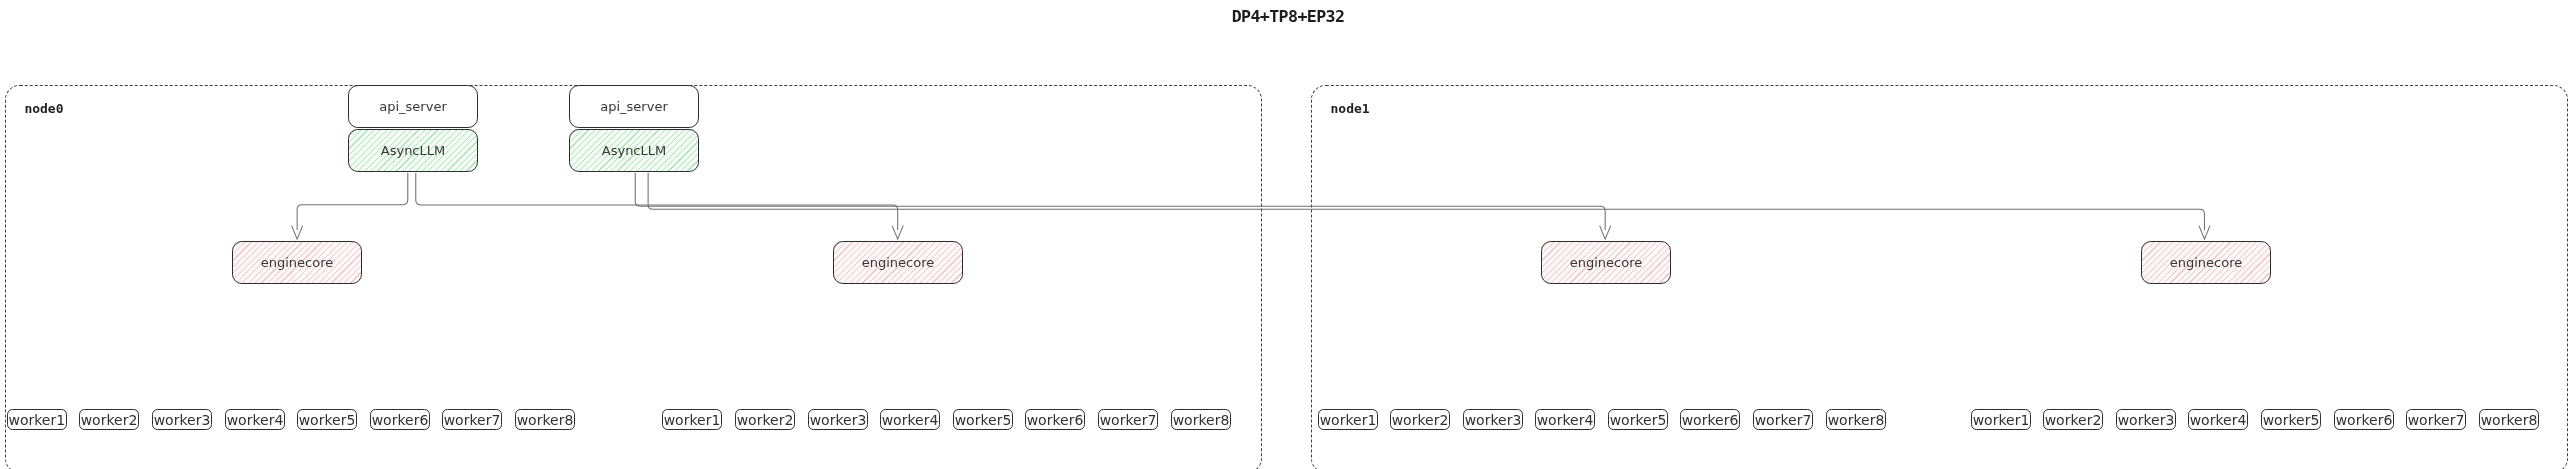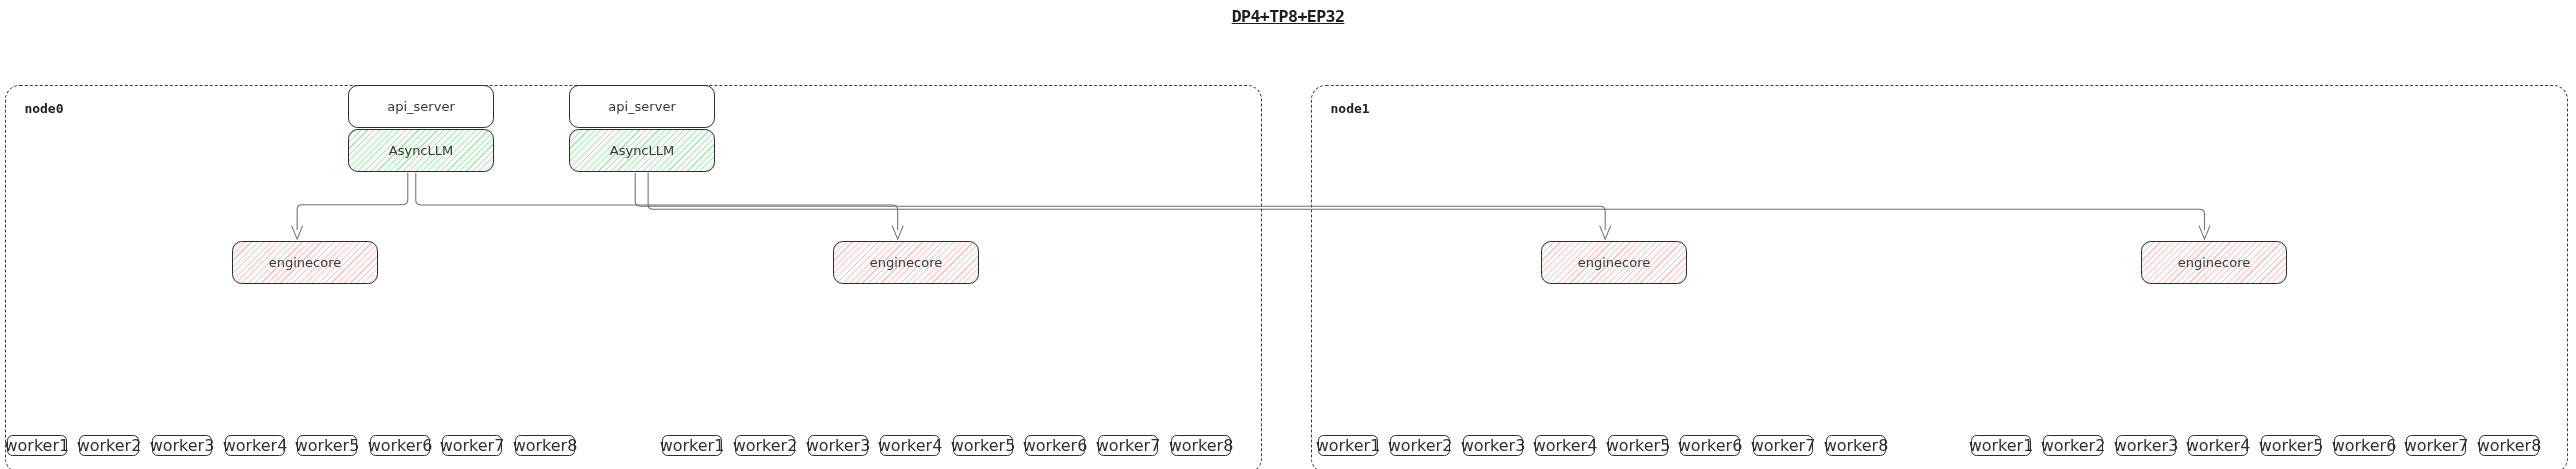--- a/index.html
+++ b/index.html
@@ -8,54 +8,53 @@
     width:2576px;height:469px;
     background:#ffffff;
     font-family:"DejaVu Sans", sans-serif;
     overflow:hidden;
   }
   .title{
     position:absolute;top:7.4px;left:50%;transform:translateX(-50%);
     font-family:"DejaVu Sans Mono", monospace;
     font-size:16.6px;font-weight:600;letter-spacing:-0.6px;color:#1d1d1d;
     white-space:nowrap;
-    text-decoration:underline;
   }
   .node-box{
     position:absolute;top:85px;height:388px;width:1257px;
     border:1.2px dashed #3d3d3d;border-radius:14.8px;
     box-sizing:border-box;background:transparent;
   }
   .node-label{
     position:absolute;top:14.8px;left:18.5px;
     font-family:"DejaVu Sans Mono", monospace;
     font-size:13px;font-weight:600;color:#222222;white-space:nowrap;
   }
   .big-box{
-    position:absolute;width:146px;height:43px;
+    position:absolute;width:130px;height:43px;
     border:1.5px solid #2d2d2d;border-radius:9.8px;
     box-sizing:border-box;
     display:flex;align-items:center;justify-content:center;
     font-size:13px;color:#383838;background:#ffffff;
     white-space:nowrap;
   }
   .async-llm{
     background-color:#f4fbf4;
     background-image:repeating-linear-gradient(135deg, rgba(0,0,0,0) 0px, rgba(0,0,0,0) 3.7px, #abe4b6 3.7px, #abe4b6 4.5px);
   }
   .enginecore{
     background-color:#fdf8f8;
     background-image:repeating-linear-gradient(135deg, rgba(0,0,0,0) 0px, rgba(0,0,0,0) 3.7px, #f2c6c6 3.7px, #f2c6c6 4.5px);
   }
   .worker{
-    position:absolute;top:435px;width:60px;height:21px;
+    position:absolute;top:409px;width:60px;height:21px;
     border:1.2px solid #2d2d2d;border-radius:5.5px;
     box-sizing:border-box;
     display:flex;align-items:center;justify-content:center;
-    font-size:16px;color:#303030;background:#ffffff;
+    font-size:14px;color:#303030;background:#ffffff;
     white-space:nowrap;
   }
   svg.edges{position:absolute;left:0;top:0;pointer-events:none;}
 </style>
 </head>
 <body>
 
 <div id="canvas">
 
   <div class="title">DP4+TP8+EP32</div>

